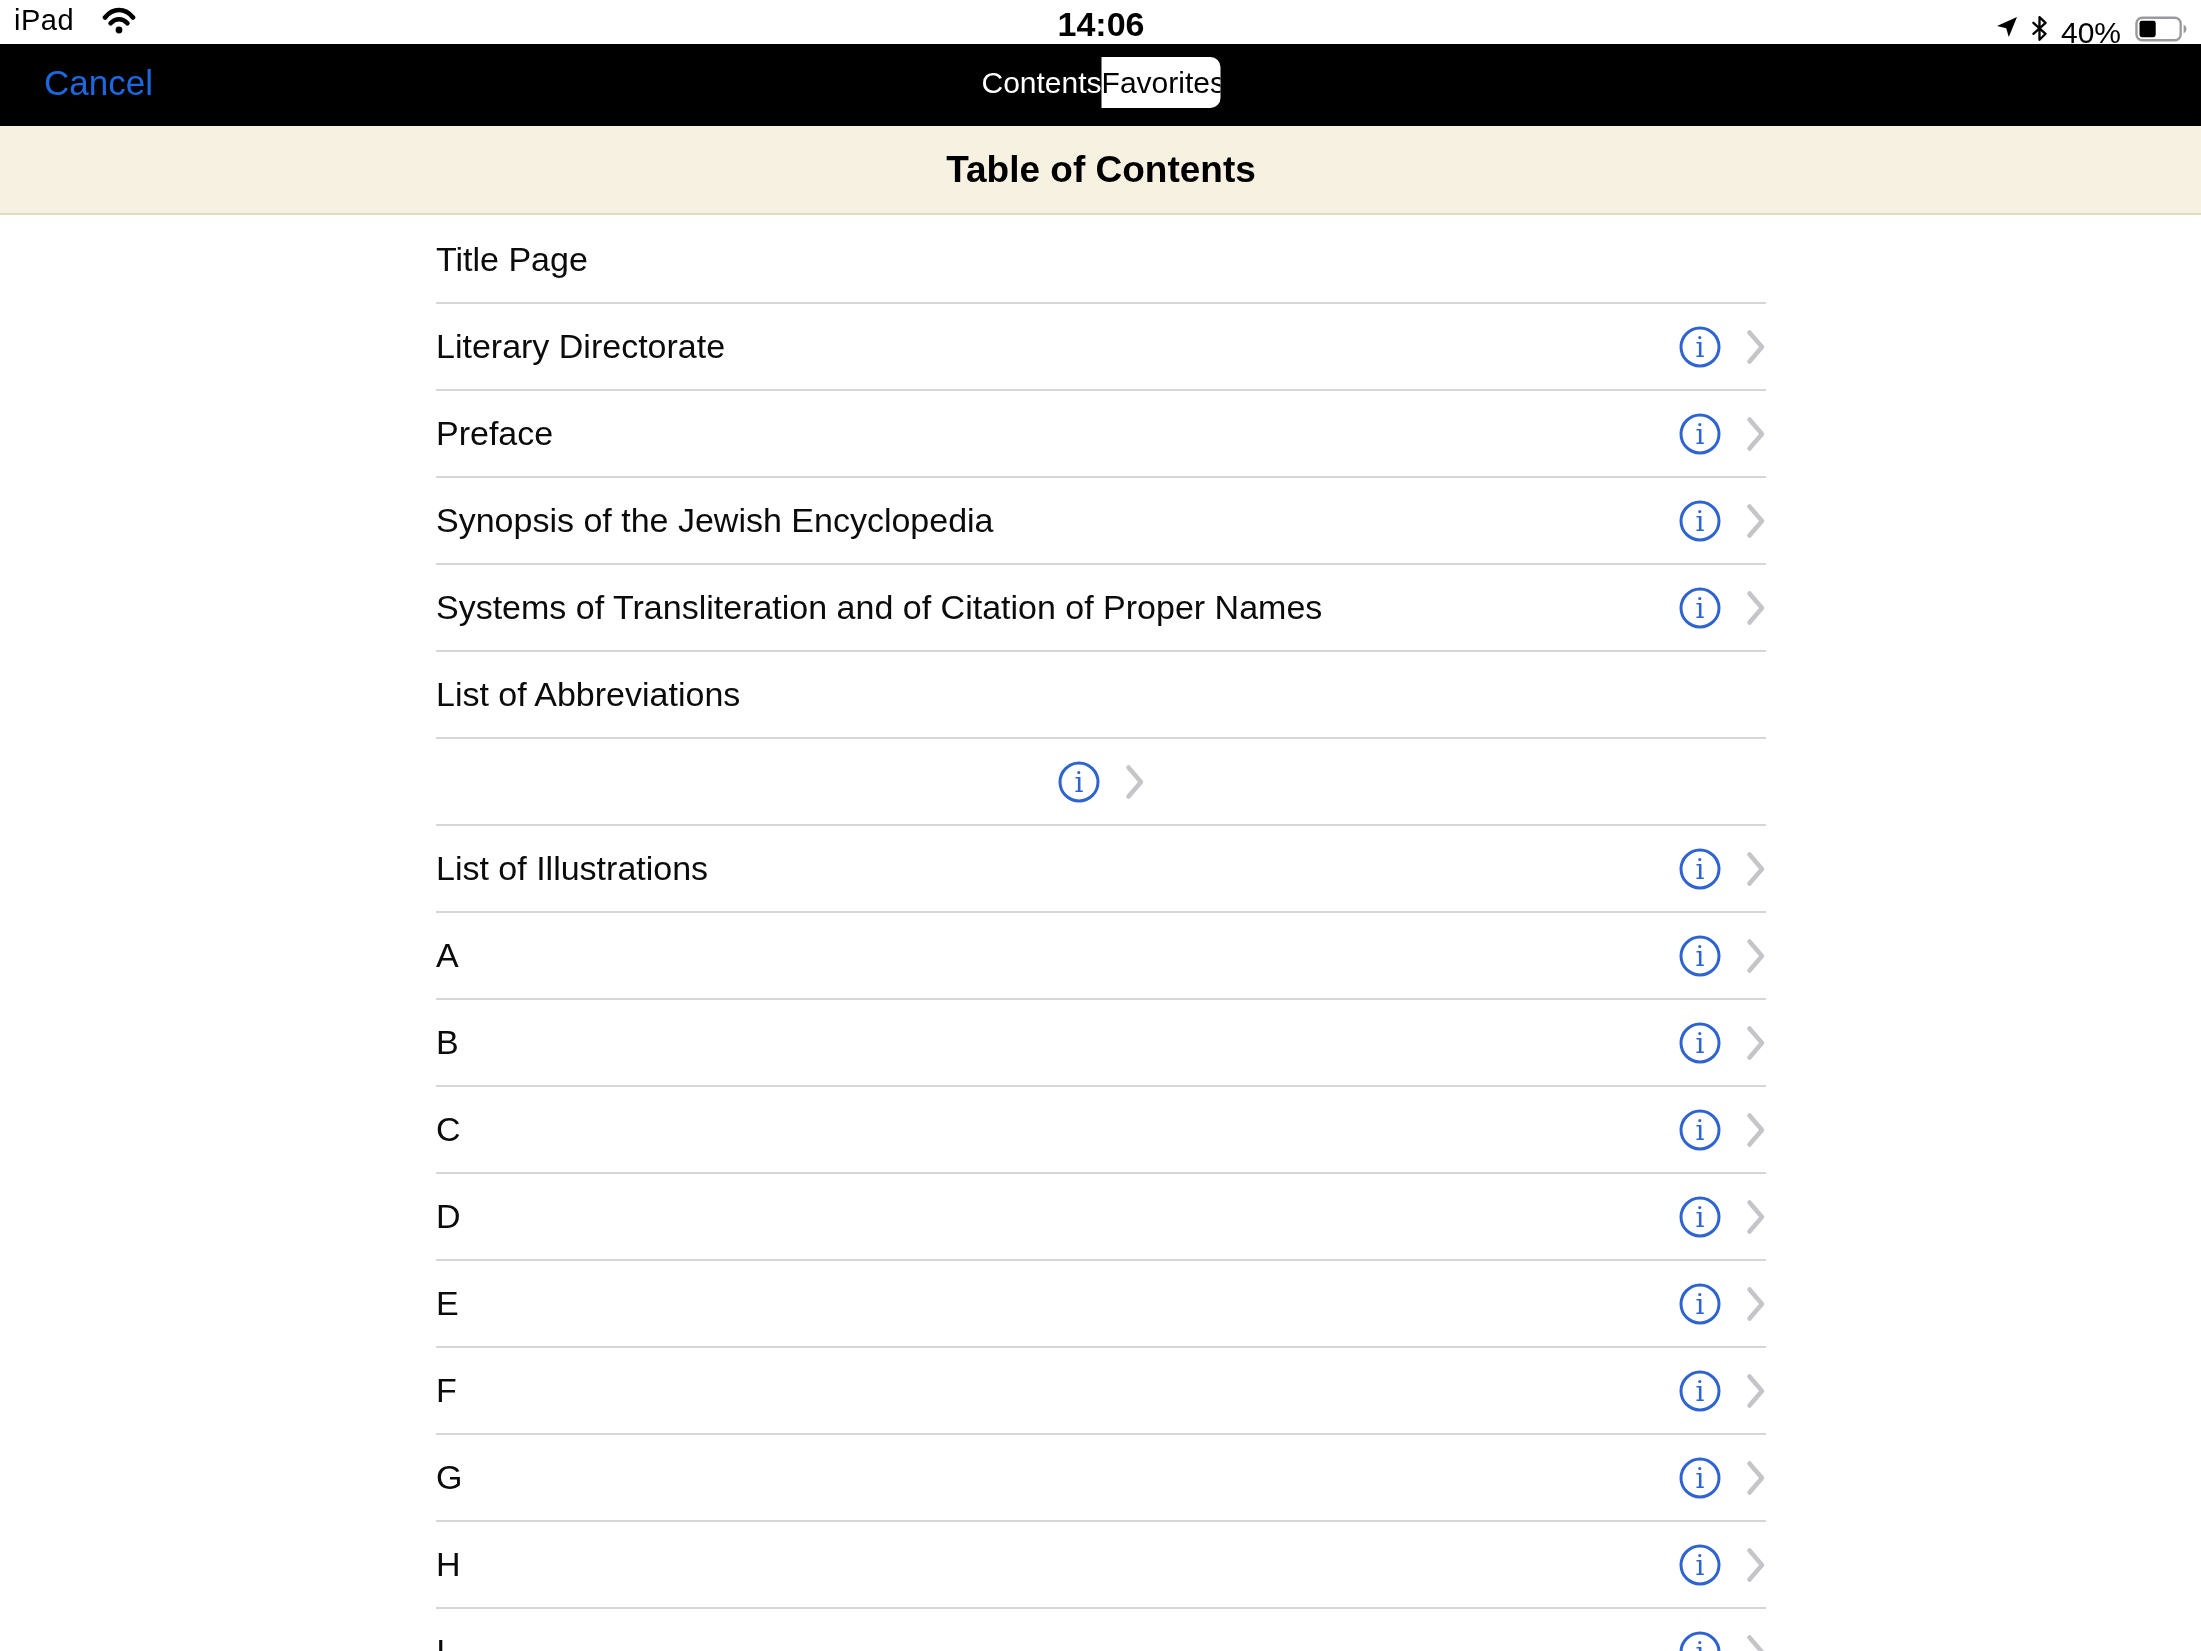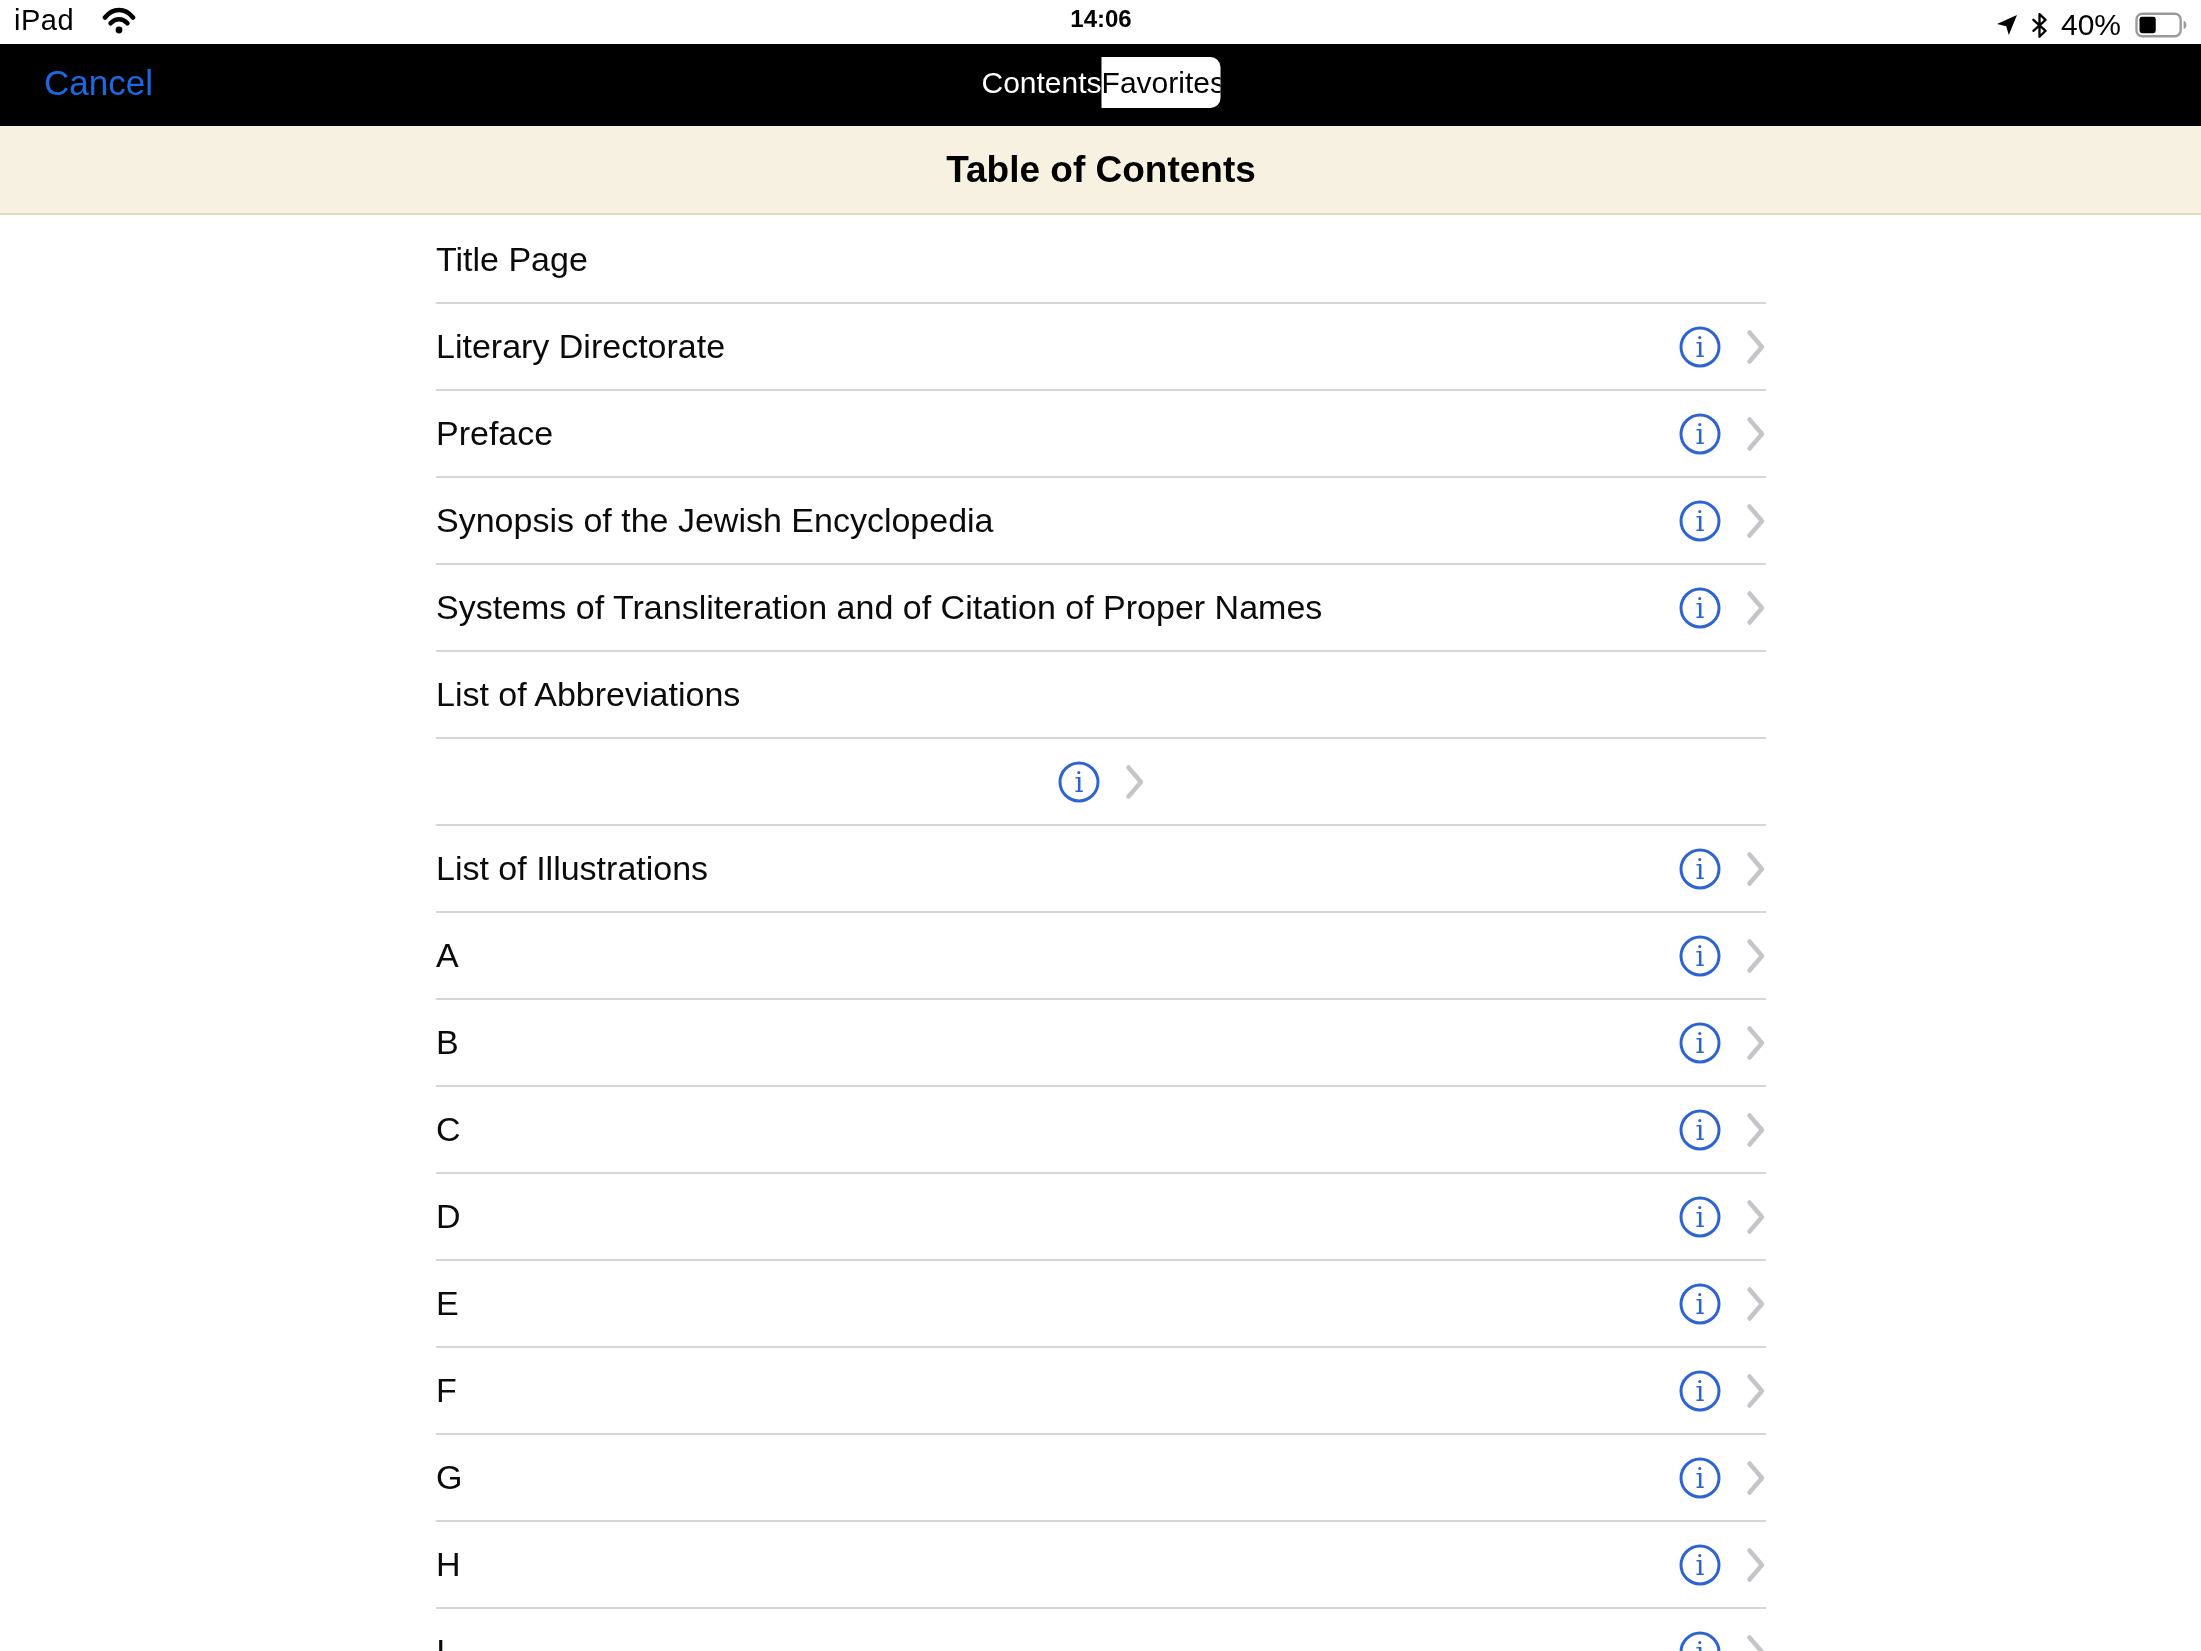--- a/index.html
+++ b/index.html
@@ -22,24 +22,24 @@
   }
   .status-left {
     position: absolute; left: 14px; top: 4px;
     display: flex; align-items: center; gap: 28px;
   }
   .carrier { font-size: 29px; letter-spacing: 0.5px; }
   .status-center {
     position: absolute; left: 0; right: 0; top: 5px;
     text-align: center;
   }
-  .clock { font-size: 24px; font-weight: bold; }
+  .clock { font-size: 34px; font-weight: bold; }
   .status-right {
-    position: absolute; right: 12px; top: 8px;
-    display: flex; align-items: center; gap: 14px;
+    position: absolute; right: 12px; top: 16px;
+    display: flex; gap: 14px;
   }
   .battery-percent { font-size: 30px; }
 
   
   .nav-bar {
     position: absolute;
     top: 44px; left: 0; right: 0;
     height: 82px;
     background: #000000;
   }

